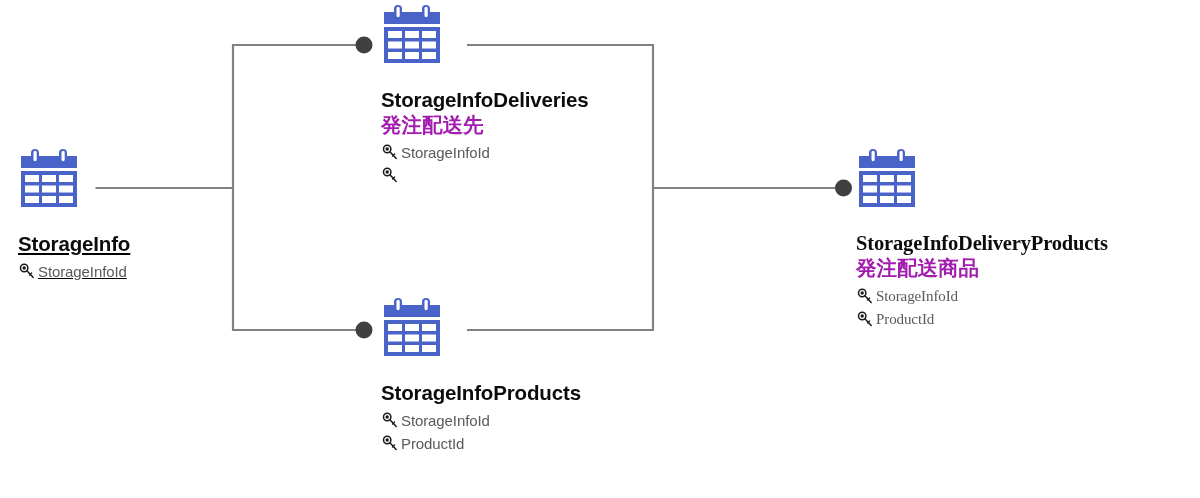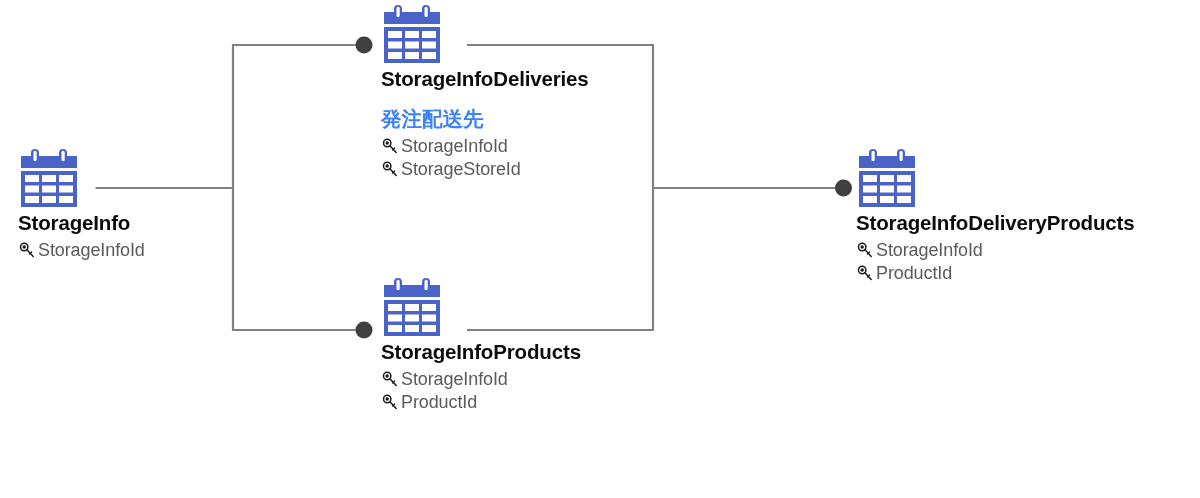--- a/index.html
+++ b/index.html
@@ -30,47 +30,47 @@
     display: block;
     width: 62px;
     height: 62px;
   }
   .ent-name {
     font-size: 20.5px;
     font-weight: bold;
     color: #0c0c0c;
     letter-spacing: -0.15px;
     line-height: 1.16;
-    margin-top: 2px;
+    margin-top: 23px;
   }
   .ent-name-ja {
     font-size: 20.5px;
     font-weight: bold;
-    color: #3b82f6;
+    color: #a21caf;
     line-height: 1.16;
-    margin-top: 16px;
+    margin-top: 1px;
   }
   .attr-list {
     margin-top: 4px;
   }
   .attr-row {
     display: flex;
     align-items: center;
     height: 23px;
     line-height: 23px;
   }
   .key-icon {
     width: 19px;
     height: 19px;
     flex: 0 0 19px;
     margin-right: 1px;
     display: block;
   }
   .attr-label {
-    font-size: 18px;
+    font-size: 15px;
     color: #5a5a5a;
     letter-spacing: -0.1px;
   }
 </style>
 </head>
 <body>
 
 <div id="canvas">
 
   <svg id="wires" viewBox="0 0 1200 498" width="1200" height="498">
@@ -92,21 +92,21 @@
 
       <path d="M653,188 L839,188"></path>
     </g>
     <g fill="#404040">
       <circle cx="364" cy="45" r="8.5"></circle>
       <circle cx="364" cy="330" r="8.5"></circle>
       <circle cx="843.5" cy="188" r="8.5"></circle>
     </g>
   </svg>
 
-  <div class="entity" style="left:18px; top:147px;">
+  <div class="entity" style="left:18px; top:147px;text-decoration:underline;">
     <svg class="ent-icon" viewBox="0 0 62 62">
       <g fill="#4a63c8">
         <rect x="3" y="9" width="56" height="12" rx="0.5"></rect>
         <rect x="13" y="2" width="8" height="14" rx="4"></rect>
         <rect x="41" y="2" width="8" height="14" rx="4"></rect>
         <rect x="3" y="24" width="56" height="36"></rect>
       </g>
       <g fill="#ffffff">
         <rect x="15.5" y="3.8" width="3.2" height="10.4" rx="1.6"></rect>
         <rect x="43.5" y="3.8" width="3.2" height="10.4" rx="1.6"></rect>
@@ -175,26 +175,25 @@
       </div>
       <div class="attr-row">
         <svg class="key-icon" viewBox="0 0 19 19">
           <g stroke="#1b1b1b" stroke-width="1.5" fill="none">
             <circle cx="6.2" cy="6.0" r="3.7"></circle>
             <path d="M8.9,8.7 L15.2,15.4" stroke-linecap="round"></path>
             <path d="M11.6,13.0 L13.6,11.0" stroke-linecap="round" stroke-width="1.3"></path>
           </g>
           <circle cx="6.2" cy="6.0" r="1.7" fill="#1b1b1b"></circle>
         </svg>
-        <span class="attr-label">StorageStoreId</span>
-      </div>
-    </div>
-  </div>
-
-  <div class="entity" style="left:381px; top:276px;">
+      </div>
+    </div>
+  </div>
+
+  <div class="entity" style="left:381px; top:296px;">
     <svg class="ent-icon" viewBox="0 0 62 62">
       <g fill="#4a63c8">
         <rect x="3" y="9" width="56" height="12" rx="0.5"></rect>
         <rect x="13" y="2" width="8" height="14" rx="4"></rect>
         <rect x="41" y="2" width="8" height="14" rx="4"></rect>
         <rect x="3" y="24" width="56" height="36"></rect>
       </g>
       <g fill="#ffffff">
         <rect x="15.5" y="3.8" width="3.2" height="10.4" rx="1.6"></rect>
         <rect x="43.5" y="3.8" width="3.2" height="10.4" rx="1.6"></rect>
@@ -229,21 +228,21 @@
             <path d="M8.9,8.7 L15.2,15.4" stroke-linecap="round"></path>
             <path d="M11.6,13.0 L13.6,11.0" stroke-linecap="round" stroke-width="1.3"></path>
           </g>
           <circle cx="6.2" cy="6.0" r="1.7" fill="#1b1b1b"></circle>
         </svg>
         <span class="attr-label">ProductId</span>
       </div>
     </div>
   </div>
 
-  <div class="entity" style="left:856px; top:147px;">
+  <div class="entity" style="left:856px; top:147px;font-family:Liberation Serif, serif;">
     <svg class="ent-icon" viewBox="0 0 62 62">
       <g fill="#4a63c8">
         <rect x="3" y="9" width="56" height="12" rx="0.5"></rect>
         <rect x="13" y="2" width="8" height="14" rx="4"></rect>
         <rect x="41" y="2" width="8" height="14" rx="4"></rect>
         <rect x="3" y="24" width="56" height="36"></rect>
       </g>
       <g fill="#ffffff">
         <rect x="15.5" y="3.8" width="3.2" height="10.4" rx="1.6"></rect>
         <rect x="43.5" y="3.8" width="3.2" height="10.4" rx="1.6"></rect>
@@ -252,20 +251,21 @@
         <rect x="41" y="28" width="14" height="7"></rect>
         <rect x="7" y="38.5" width="14" height="7"></rect>
         <rect x="24" y="38.5" width="14" height="7"></rect>
         <rect x="41" y="38.5" width="14" height="7"></rect>
         <rect x="7" y="49" width="14" height="7"></rect>
         <rect x="24" y="49" width="14" height="7"></rect>
         <rect x="41" y="49" width="14" height="7"></rect>
       </g>
     </svg>
     <div class="ent-name">StorageInfoDeliveryProducts</div>
+    <div class="ent-name-ja">発注配送商品</div>
     <div class="attr-list">
       <div class="attr-row">
         <svg class="key-icon" viewBox="0 0 19 19">
           <g stroke="#1b1b1b" stroke-width="1.5" fill="none">
             <circle cx="6.2" cy="6.0" r="3.7"></circle>
             <path d="M8.9,8.7 L15.2,15.4" stroke-linecap="round"></path>
             <path d="M11.6,13.0 L13.6,11.0" stroke-linecap="round" stroke-width="1.3"></path>
           </g>
           <circle cx="6.2" cy="6.0" r="1.7" fill="#1b1b1b"></circle>
         </svg>

